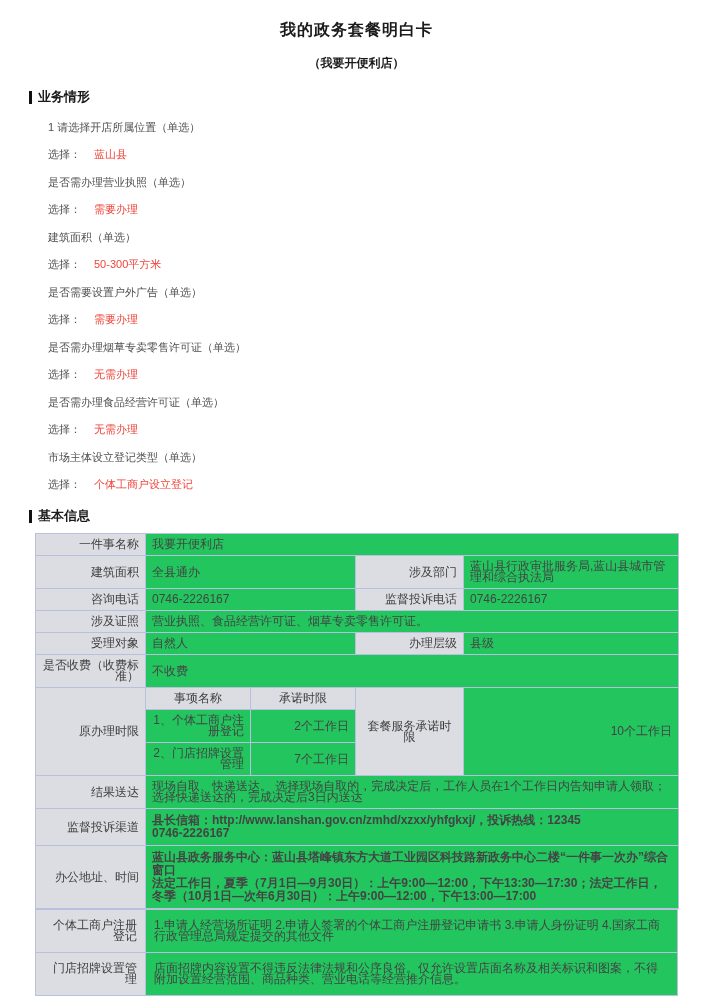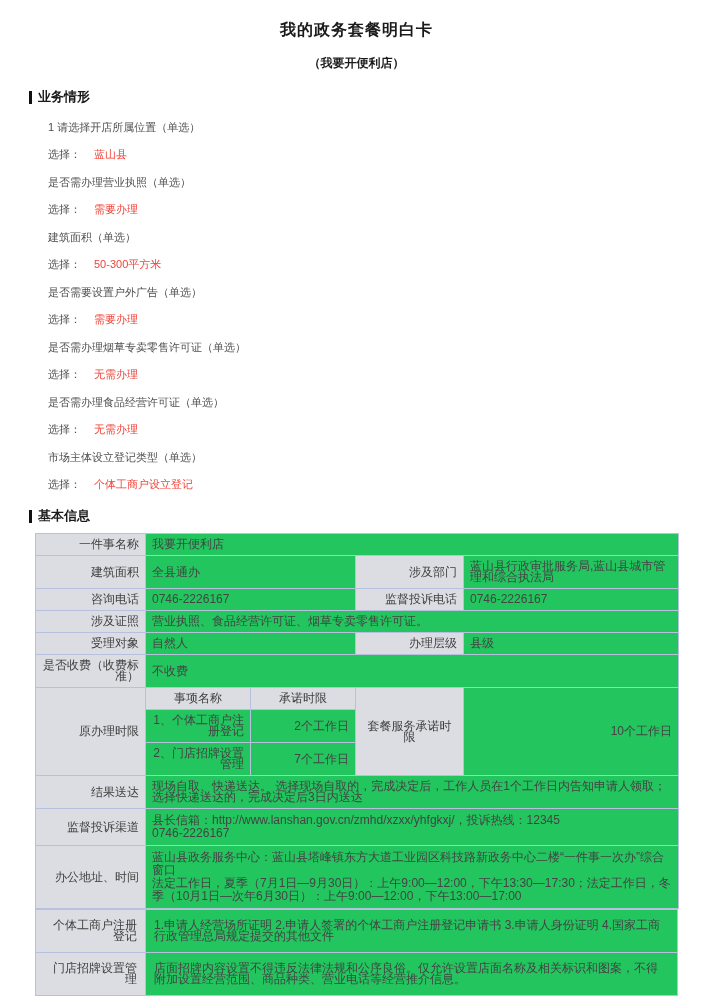--- a/index.html
+++ b/index.html
@@ -23,21 +23,21 @@
   .qa .a{color:#4f4f4f;margin:13px 0 0 0;line-height:14px;}
   .qa .a .red{color:#f04339;margin-left:13px;}
 
   
   table.t{border-collapse:collapse;table-layout:fixed;width:643px;font-size:12px;margin-top:0;}
   table.t td{border:1px solid #b7c1dd;padding:5px 6px;line-height:11px;color:#444;
              word-break:break-all;background:#22c55e;vertical-align:middle;}
   table.t td.lbl{background:#dcdce3;text-align:right;color:#3f3f3f;}
   table.t td.hc{background:#dcdce3;text-align:center;color:#3f3f3f;}
   table.t td.c{text-align:right;}
-  table.t td .ln{line-height:13px;}
+  table.t td .ln{line-height:13px;font-weight:bold;}
   table.acc td{padding:10px 8px;}
   table.mat td{padding:5px 2px;text-align:center;}
 </style>
 </head>
 <body>
 
 <div class="page">
 
   <div class="hd">
     <h1>我的政务套餐明白卡</h1>

